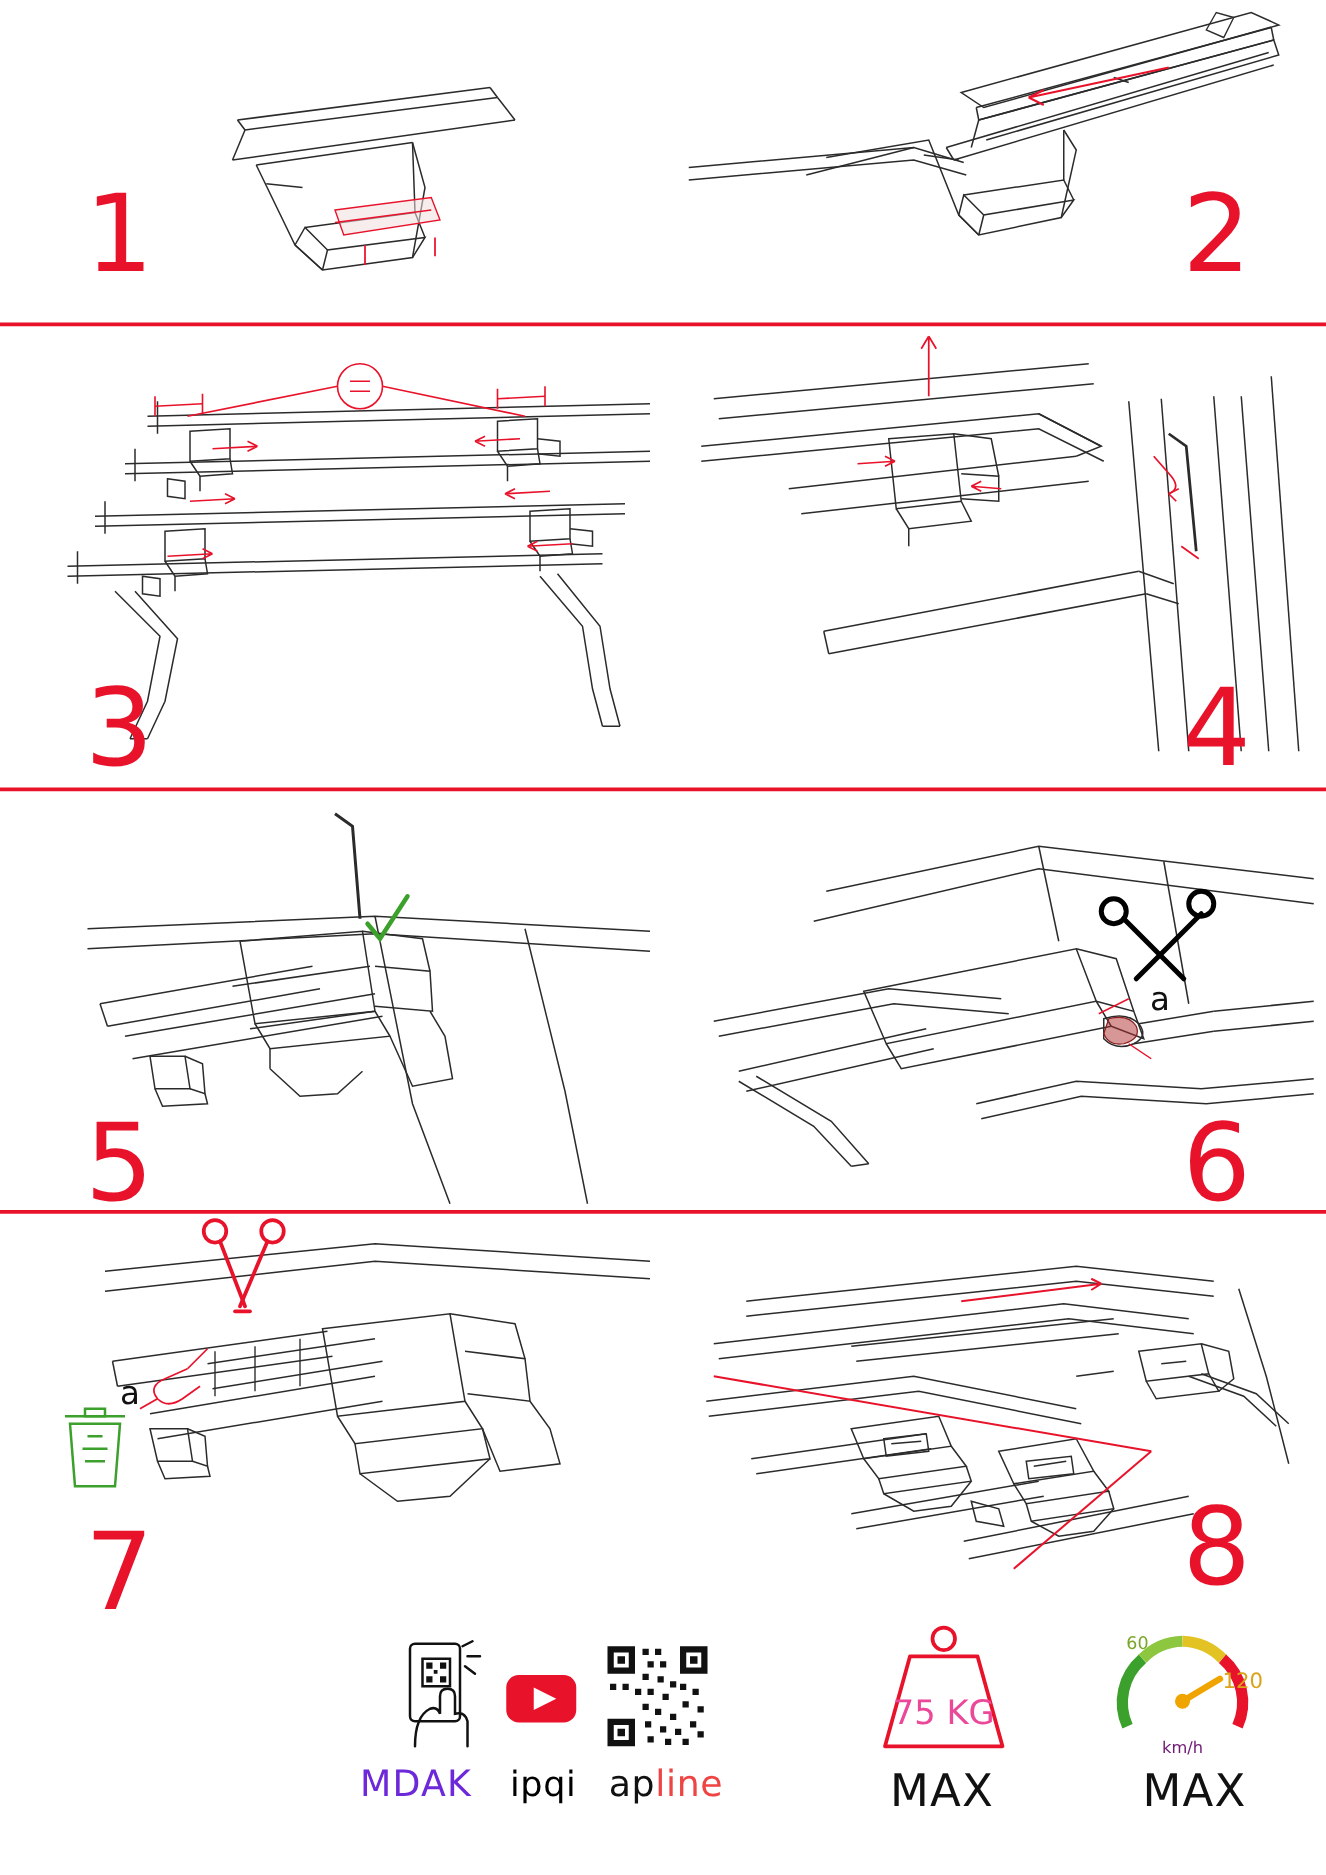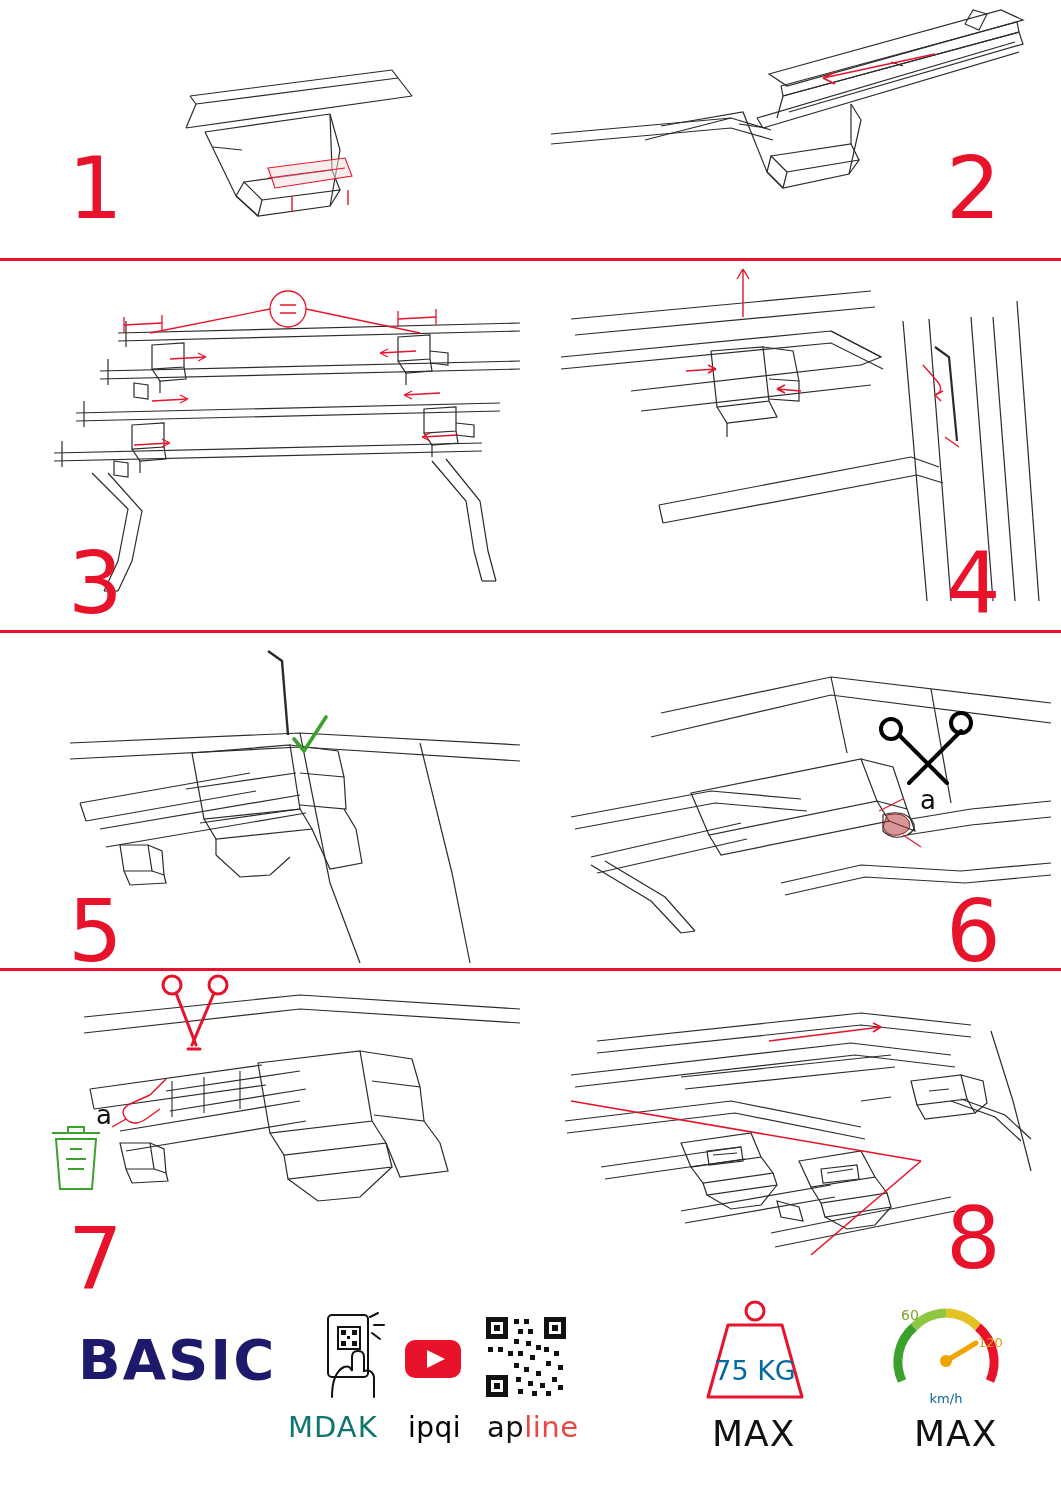--- a/index.html
+++ b/index.html
@@ -100,21 +100,21 @@
   }
   .brand-accessory .part { color: #e8132b; }
 
   .mdak {
     position: absolute;
     left: 288px;
     top: 125px;
     font-family: "DejaVu Sans", sans-serif;
     font-size: 29px;
     letter-spacing: 1px;
-    color: #0f766e;
+    color: #6d28d9;
   }
   .ipqi {
     position: absolute;
     left: 408px;
     top: 126px;
     font-family: "DejaVu Sans", sans-serif;
     font-size: 28px;
     color: #000000;
     letter-spacing: 0.5px;
   }
@@ -140,40 +140,40 @@
   .max-speed  { left: 914px; top: 128px; }
 
   .weight-text {
     position: absolute;
     left: 700px;
     top: 70px;
     width: 110px;
     text-align: center;
     font-family: "DejaVu Sans", sans-serif;
     font-size: 27px;
-    color: #0369a1;
+    color: #ec4899;
     font-weight: 500;
   }
   .kmh-text {
     position: absolute;
     left: 900px;
     top: 106px;
     width: 92px;
     text-align: center;
     font-family: "DejaVu Sans", sans-serif;
     font-size: 13px;
-    color: #0369a1;
+    color: #701a75;
   }
   .sp-60 {
     position: absolute; left: 901px; top: 22px;
     font-family: "DejaVu Sans", sans-serif; font-size: 14px; color: #7aa62a;
   }
   .sp-120 {
     position: absolute; left: 978px; top: 50px;
-    font-family: "DejaVu Sans", sans-serif; font-size: 13px; color: #d9a41a;
+    font-family: "DejaVu Sans", sans-serif; font-size: 17px; color: #d9a41a;
   }
   .footer svg { position: absolute; }
 </style>
 </head>
 <body>
 
 <div class="sheet">
 
   <div class="panel p1">
     <svg viewBox="0 0 530 258" xmlns="http://www.w3.org/2000/svg">
@@ -533,21 +533,20 @@
         <path d="M40 130 L390 190"></path>
         <path d="M390 190 L280 284"></path>
         <path d="M238 70 L350 56 M350 56 L342 52 M350 56 L342 61"></path>
       </g>
     </svg>
   </div>
   <div class="step-num n8">8</div>
 
   <div class="footer">
 
-    <div class="brand-basic">BASIC</div>
 
     <svg style="left:312px; top:26px;" width="80" height="90" viewBox="0 0 80 90">
       <g fill="none" stroke="#111" stroke-width="2">
         <rect x="16" y="4" width="40" height="62" rx="4"></rect>
         <rect x="26" y="16" width="22" height="22"></rect>
       </g>
       <g fill="#111">
         <rect x="29" y="19" width="5" height="5"></rect>
         <rect x="40" y="19" width="5" height="5"></rect>
         <rect x="29" y="30" width="5" height="5"></rect>

